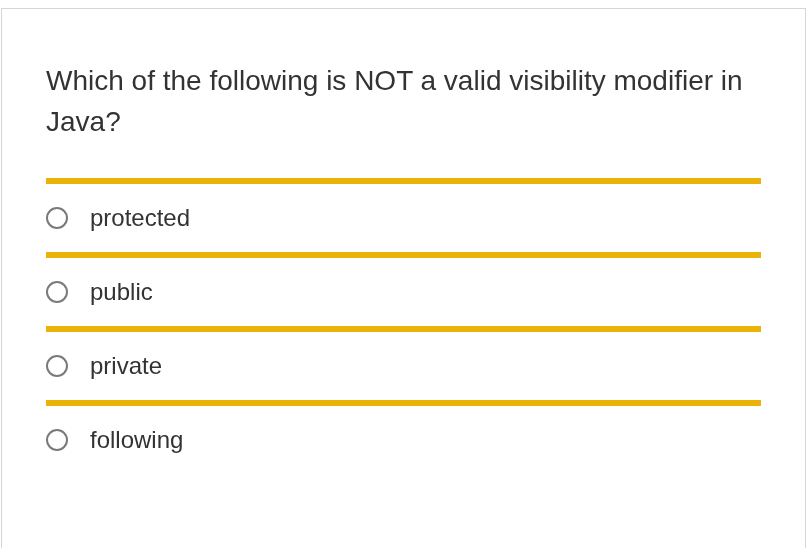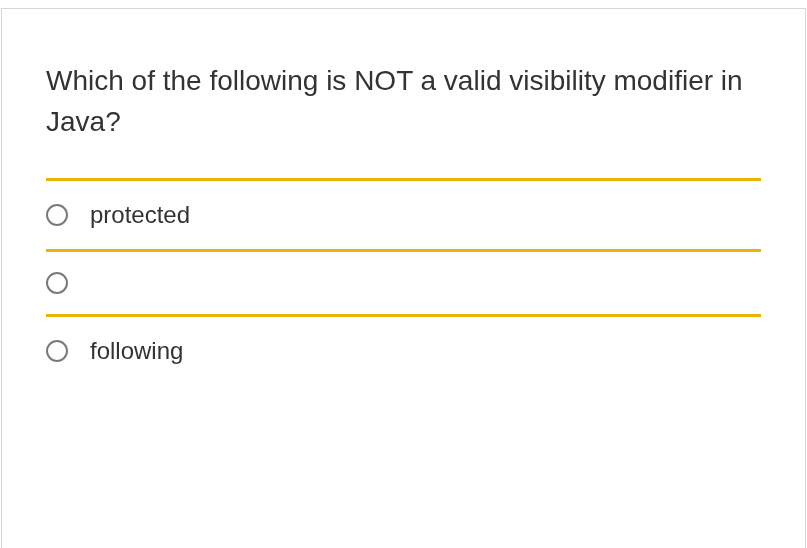--- a/index.html
+++ b/index.html
@@ -29,21 +29,21 @@
       padding: 52px 44px 36px 44px;
       font-weight: 400;
     }
     .options {
       padding: 0 44px;
     }
     .option {
       display: flex;
       align-items: center;
       padding: 20px 0;
-      border-top: 3px solid #eab308;
+      border-top: 6px solid #eab308;
       cursor: pointer;
     }
     .radio-circle {
       width: 22px;
       height: 22px;
       border: 2px solid #7a7a7a;
       border-radius: 50%;
       margin-right: 22px;
       flex-shrink: 0;
       background: #fff;
@@ -58,19 +58,24 @@
 
 <div class="question-card">
   <div class="question-text">Which of the following is NOT a valid visibility modifier in Java?</div>
   <div class="options">
     <div class="option">
       <span class="radio-circle"></span>
       <span class="option-label">protected</span>
     </div>
     <div class="option">
       <span class="radio-circle"></span>
+      <span class="option-label">public</span>
+    </div>
+    <div class="option">
+      <span class="radio-circle"></span>
+      <span class="option-label">private</span>
     </div>
     <div class="option">
       <span class="radio-circle"></span>
       <span class="option-label">following</span>
     </div>
   </div>
 </div>
 
 </body></html>

